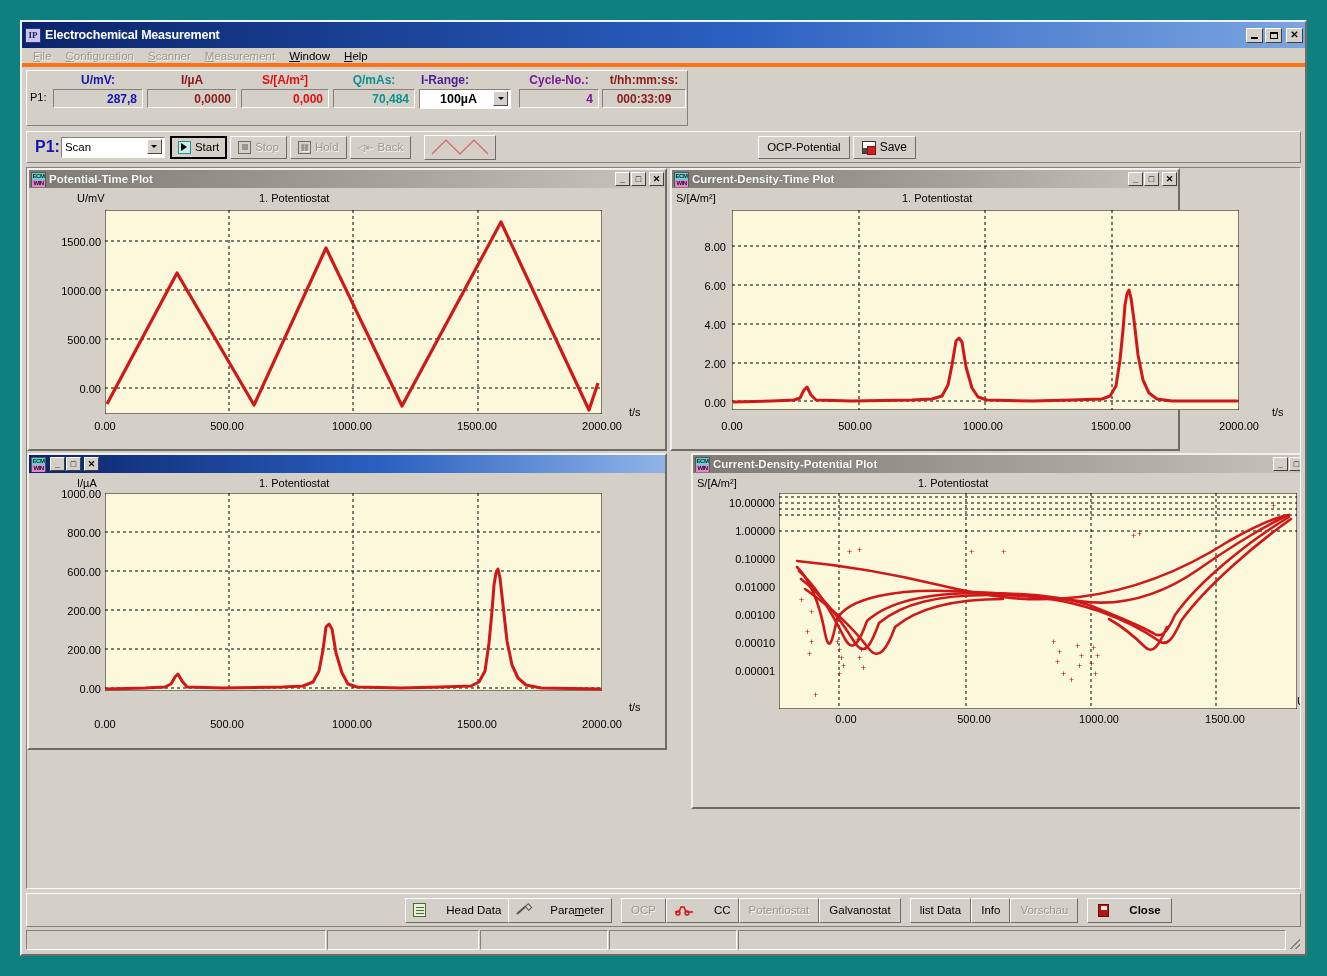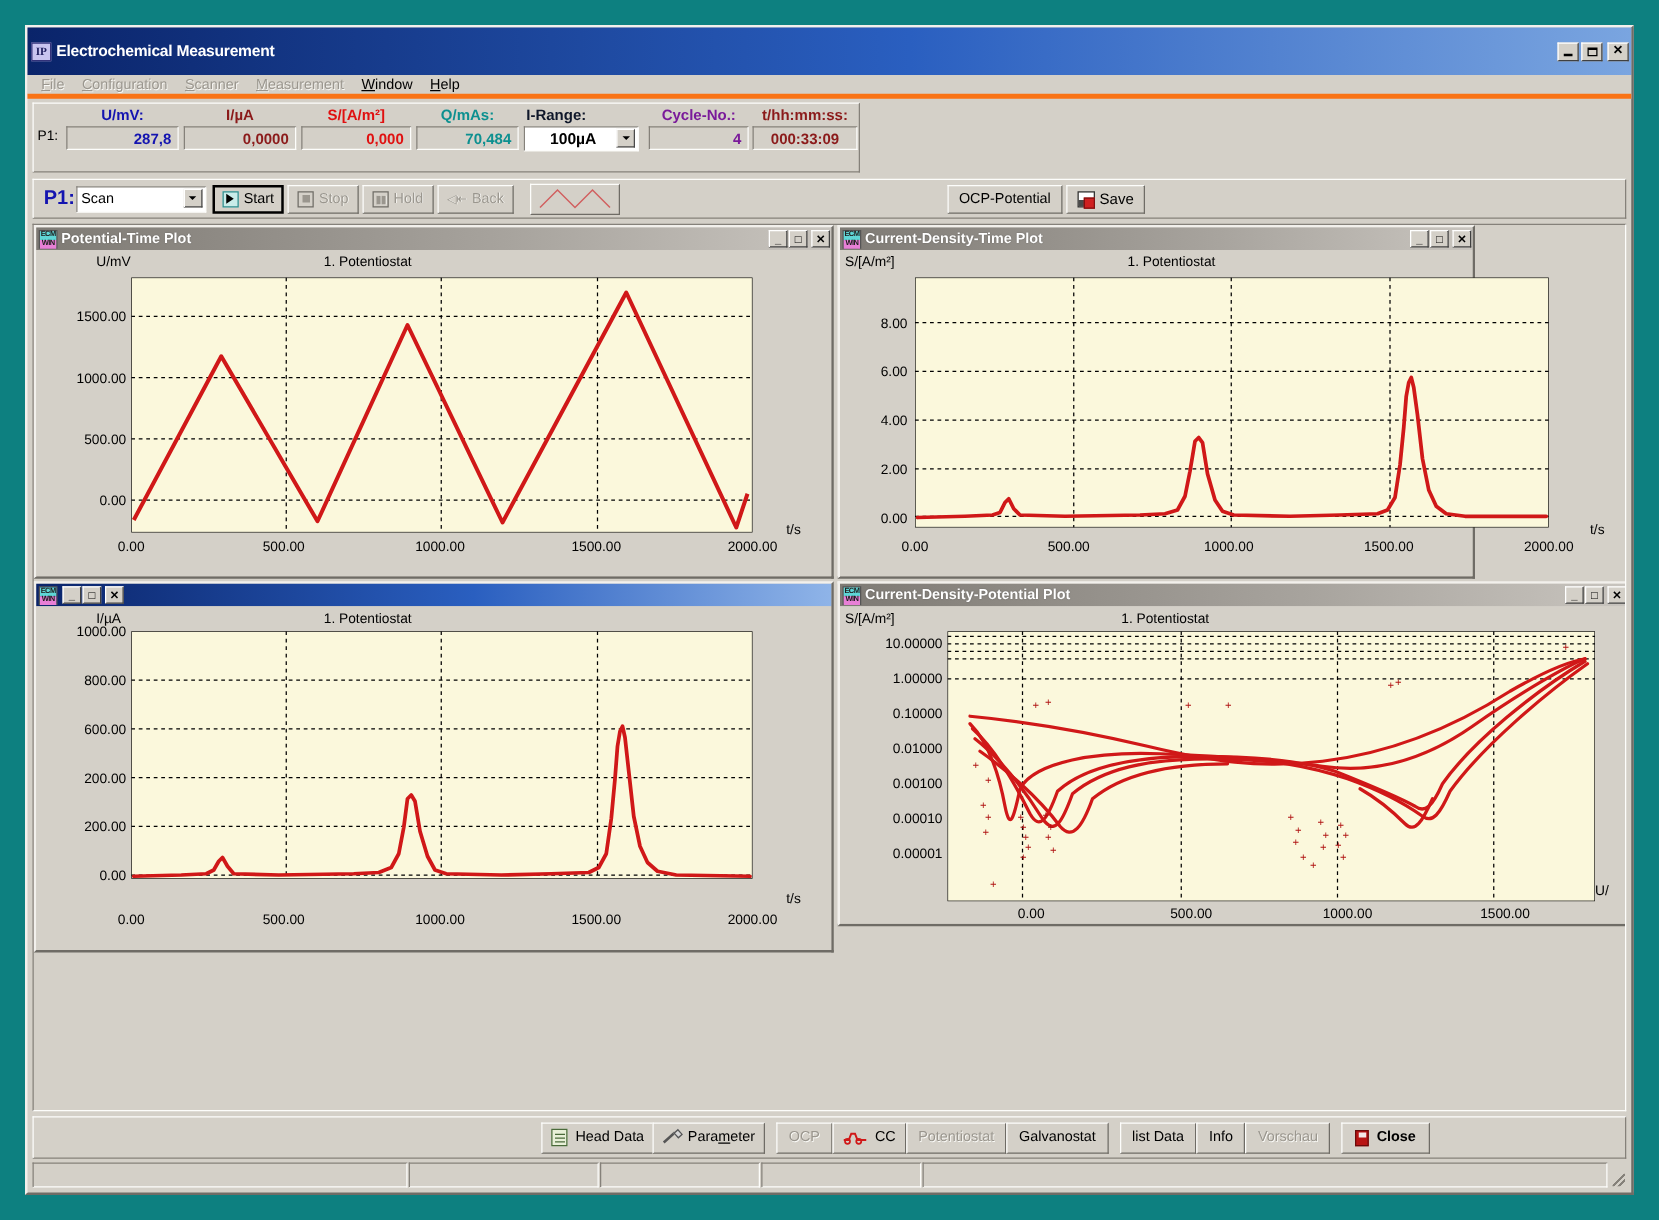--- a/index.html
+++ b/index.html
@@ -22,21 +22,21 @@
     background: #d4d0c8;
     border: 2px solid #d4d0c8;
     border-top-color: #f2f0ec;
     border-left-color: #f2f0ec;
     border-right-color: #6f6c66;
     border-bottom-color: #6f6c66;
     display: flex; flex-direction: column;
   }
   
   #titlebar {
-    height: 38px;
+    height: 26px;
     background: linear-gradient(to right, #0a246a 0%, #2a5fc0 55%, #7aa5e0 100%);
     display: flex; align-items: center;
     padding: 0 2px 0 3px;
     flex: 0 0 auto;
   }
   #app-icon {
     width: 16px; height: 15px;
     background: #c8c4f0;
     border: 1px solid #32327a;
     margin-right: 4px;
@@ -323,21 +323,21 @@
     display: flex; align-items: center; justify-content: center;
     flex: 0 0 auto;
     padding-left: 250px;
   }
   .bgroup { display: flex; align-items: center; margin-right: 9px; }
   .bbtn {
     height: 25px;
     background: #d4d0c8;
     border: 1px solid #fdfdfb;
     border-right-color: #6f6c66; border-bottom-color: #6f6c66;
-    display: flex; align-items: center; gap: 6px;
+    display: flex; align-items: center; gap: 20px;
     padding: 0 7px;
     font-size: 11.5px; color: #000;
     white-space: nowrap;
   }
   .bbtn.disabled { color: #9a968e; text-shadow: 0.6px 0.6px 0 #fbfbf8; }
   .bbtn.plain { padding: 0 9px; }
   .ico-head {
     width: 13px; height: 14px;
     background: #e8f0d8; border: 1px solid #4a6a3a;
     position: relative;
@@ -441,21 +441,21 @@
         <div class="ro-head" style="color:#e01010">S/[A/m²]</div>
         <div class="ro-field" style="color:#e01010">0,000</div>
       </div>
 
       <div class="ro-col" style="left:306px; width:82px;">
         <div class="ro-head" style="color:#0d9090">Q/mAs:</div>
         <div class="ro-field" style="color:#0d9090">70,484</div>
       </div>
 
       <div class="ro-col" style="left:392px; width:92px;">
-        <div class="ro-head" style="color:#0f172a; text-align:left; padding-left:2px;">I-Range:</div>
+        <div class="ro-head" style="color:#4c1d95; text-align:left; padding-left:2px;">I-Range:</div>
         <div class="ro-combo">
           <span>100µA</span>
           <span class="combo-arrow">
               <i></i>
             </span>
         </div>
       </div>
 
       <div class="ro-col" style="left:492px; width:80px;">
         <div class="ro-head" style="color:#7a1a9a">Cycle-No.:</div>
@@ -658,21 +658,21 @@
             </g>
             <path fill="none" stroke="#d01818" stroke-width="3" stroke-linejoin="round" stroke-linecap="round" d="M2,196 L40,195 L60,194 L66,191 L70,184 L73,181 L77,188 L82,194 L118,195
                  L178,194 L198,193 L208,189 L214,178 L218,157 L221,134 L224,131 L227,136
                  L231,160 L237,180 L243,191 L252,194 L296,195 L336,194 L366,193
                  L374,189 L380,178 L384,150 L387,118 L389,92 L391,80 L393,76 L395,85
                  L398,112 L402,148 L407,172 L413,185 L421,192 L436,195 L495,196"></path>
           </svg>
         </div>
       </div>
 
-      <div class="plotwin" style="left:643px; top:285px; width:634px; height:276px;">
+      <div class="plotwin" style="left:664px; top:285px; width:634px; height:356px;">
         <div class="plot-title inactive">
           <span class="ecmwin-ico">
               <span class="e1">ECM</span>
               <span class="e2">WIN</span>
             </span>
           <span class="plot-title-text">Current-Density-Potential Plot</span>
           <span class="pwbtn">_</span>
           <span class="pwbtn">□</span>
           <span class="pwbtn sep">✕</span>
         </div>

